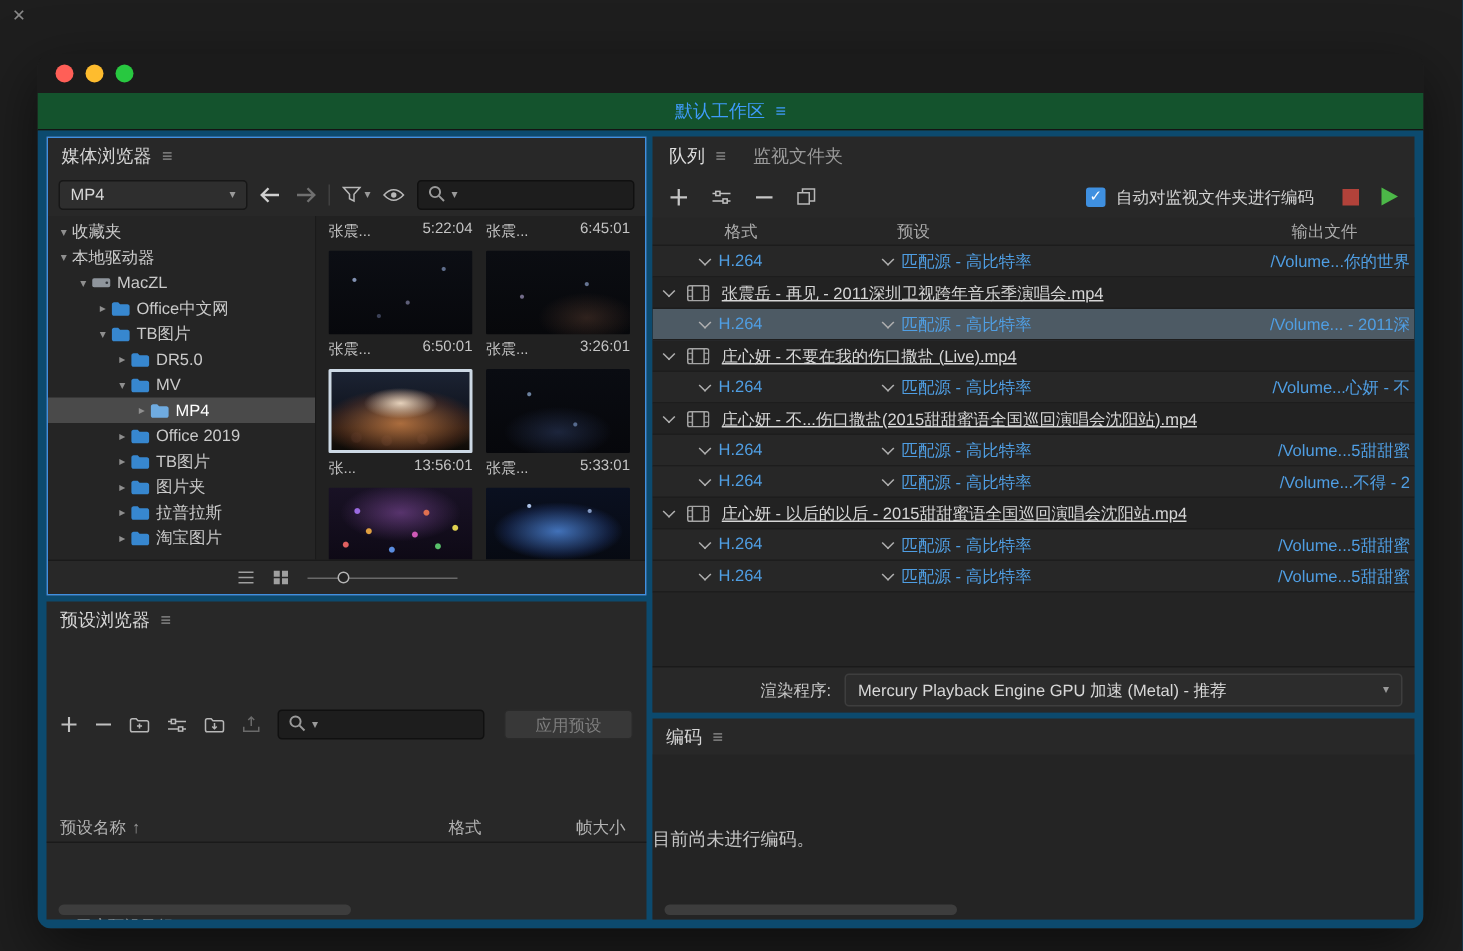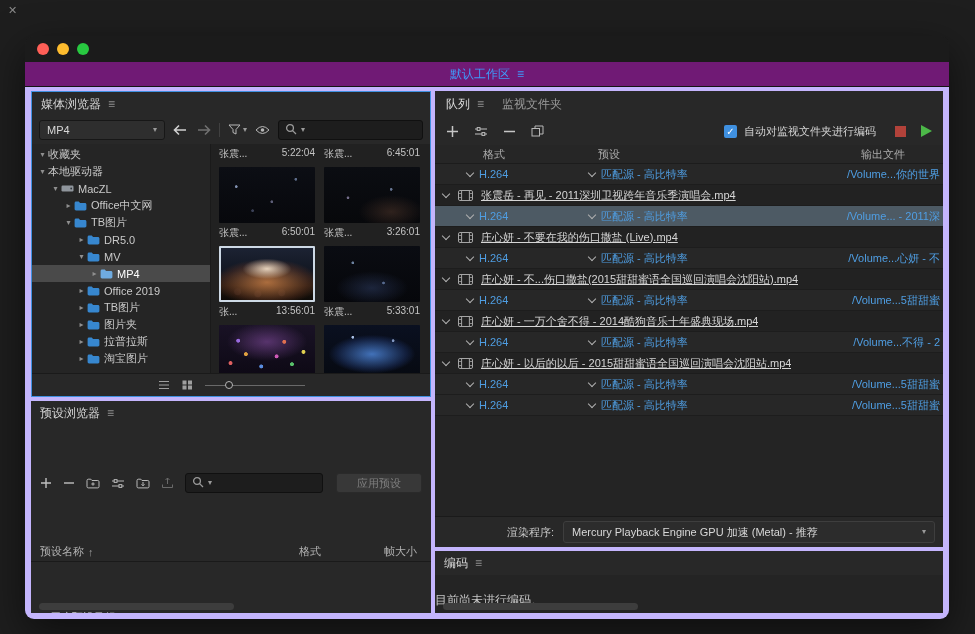--- a/index.html
+++ b/index.html
@@ -6,26 +6,26 @@
   body{width:975px;height:634px;background:#1e1e1e;position:relative;overflow:hidden;
        font-family:"Liberation Sans","DejaVu Sans",sans-serif;font-size:11px;color:#cccccc;
        -webkit-font-smoothing:antialiased;}
   .bg-close{position:absolute;left:8px;top:4px;color:#8a8a8a;font-size:11px;}
 
   .window{position:absolute;left:25px;top:36px;width:924px;height:583px;background:#232323;
           border-radius:9px;box-shadow:0 14px 40px rgba(0,0,0,.55);overflow:hidden;}
   .titlebar{height:26px;background:#1b1b1b;display:flex;align-items:center;padding-left:12px;gap:8px;}
   .tl{width:12px;height:12px;border-radius:50%;display:inline-block;}
   .tl.red{background:#ff5f57}.tl.yellow{background:#febc2e}.tl.green{background:#28c840}
-  .workspace-strip{height:24px;background:#701a75;display:flex;align-items:center;justify-content:center;
+  .workspace-strip{height:24px;background:#14532d;display:flex;align-items:center;justify-content:center;
           border-bottom:1px solid #141414;text-align:right;}
   .workspace-tab{display:flex;gap:7px;align-items:center;color:#3f9bfa;font-size:12px;cursor:default;}
   .ws-menu{font-size:12px;color:#3f9bfa;}
 
-  .content{position:absolute;top:51px;bottom:0;left:0;right:0;background:#c4b5fd;display:flex;gap:4px;
+  .content{position:absolute;top:51px;bottom:0;left:0;right:0;background:#0c4a6e;display:flex;gap:4px;
           padding:4px 6px 6px 6px;box-sizing:border-box;}
   .col-left{width:400px;display:flex;flex-direction:column;gap:4px;flex:none;}
   .col-right{flex:1;min-width:0;display:flex;flex-direction:column;gap:4px;}
 
   .panel{background:#282828;position:relative;overflow:hidden;}
   .panel-header{height:24px;display:flex;align-items:center;padding:0 9px;gap:7px;flex:none;}
   .panel-title{color:#d6d6d6;font-size:12px;}
   .panel-menu{color:#8f8f8f;font-size:12px;}
 
   
@@ -106,21 +106,21 @@
   .pbh{position:absolute;top:3px;}
   .pbh-name{left:9px;display:flex;gap:4px;align-items:center;}
   .pbh-fmt{left:268px;}
   .pbh-size{right:14px;}
   .pb-list{flex:none;}
   .pb-row{height:20px;display:flex;align-items:center;font-size:11px;color:#cecece;border-bottom:1px solid #202020;}
   .pb-empty{flex:1;background:#1c1c1c;}
   .hscroll-thumb{position:absolute;left:8px;bottom:3px;width:195px;height:7px;border-radius:3.5px;background:#3d3d3d;}
 
   
-  .queue-panel{height:456px;display:flex;flex-direction:column;flex:none;}
+  .queue-panel{height:384px;display:flex;flex-direction:column;flex:none;}
   .q-tabs{height:26px;display:flex;align-items:center;gap:18px;padding:0 11px;flex:none;}
   .q-tab{display:flex;gap:7px;align-items:center;font-size:12px;color:#9a9a9a;}
   .q-tab.active{color:#dedede;}
   .q-toolbar{height:28px;display:flex;align-items:center;padding:0 11px;gap:15px;flex:none;}
   .q-spacer{flex:1;}
   .checkbox{width:13px;height:13px;background:#3f90e0;border-radius:2px;color:#fff;font-size:10px;line-height:13px;
     text-align:center;flex:none;}
   .cb-label{color:#d2d2d2;font-size:11px;}
   .stop-btn{width:11px;height:11px;background:#b2423a;flex:none;margin-left:4px;}
   .play-btn{width:0;height:0;border-left:11px solid #4cb848;border-top:6.5px solid transparent;
@@ -590,51 +590,40 @@
               <span class="q-dd">
                 <span class="vchev"></span>
               </span>
               <span class="q-link q-fmt">H.264</span>
               <span class="q-dd">
                 <span class="vchev"></span>
               </span>
               <span class="q-link">匹配源 - 高比特率</span>
               <span class="q-out-path">/Volume...5甜甜蜜</span>
             </div>
+            <div class="q-row q-out">
+              <span class="q-dd">
+                <span class="vchev"></span>
+              </span>
+              <span class="q-link q-fmt">H.264</span>
+              <span class="q-dd">
+                <span class="vchev"></span>
+              </span>
+              <span class="q-link">匹配源 - 高比特率</span>
+              <span class="q-out-path">/Volume...不得 - 2</span>
+            </div>
             <div class="q-row q-src">
               <span class="vchev"></span>
               <span class="q-film">
                 <svg width="15" height="11" viewBox="0 0 15 11">
                   <rect x=".5" y=".5" width="14" height="10" rx="1.4" fill="none" stroke="#a5a5a5"></rect>
                   <path d="M3.6.5v10M11.4.5v10" stroke="#a5a5a5"></path>
                   <path d="M.5 3.5h3.1M.5 7.5h3.1M11.4 3.5h3.1M11.4 7.5h3.1" stroke="#a5a5a5" stroke-width=".8"></path>
                 </svg>
               </span>
-              <span class="q-name">庄心妍 - 一万个舍不得 - 2014酷狗音乐十年盛典现场.mp4</span>
-            </div>
-            <div class="q-row q-out">
-              <span class="q-dd">
-                <span class="vchev"></span>
-              </span>
-              <span class="q-link q-fmt">H.264</span>
-              <span class="q-dd">
-                <span class="vchev"></span>
-              </span>
-              <span class="q-link">匹配源 - 高比特率</span>
-              <span class="q-out-path">/Volume...不得 - 2</span>
-            </div>
-            <div class="q-row q-src">
-              <span class="vchev"></span>
-              <span class="q-film">
-                <svg width="15" height="11" viewBox="0 0 15 11">
-                  <rect x=".5" y=".5" width="14" height="10" rx="1.4" fill="none" stroke="#a5a5a5"></rect>
-                  <path d="M3.6.5v10M11.4.5v10" stroke="#a5a5a5"></path>
-                  <path d="M.5 3.5h3.1M.5 7.5h3.1M11.4 3.5h3.1M11.4 7.5h3.1" stroke="#a5a5a5" stroke-width=".8"></path>
-                </svg>
-              </span>
               <span class="q-name">庄心妍 - 以后的以后 - 2015甜甜蜜语全国巡回演唱会沈阳站.mp4</span>
             </div>
             <div class="q-row q-out">
               <span class="q-dd">
                 <span class="vchev"></span>
               </span>
               <span class="q-link q-fmt">H.264</span>
               <span class="q-dd">
                 <span class="vchev"></span>
               </span>

